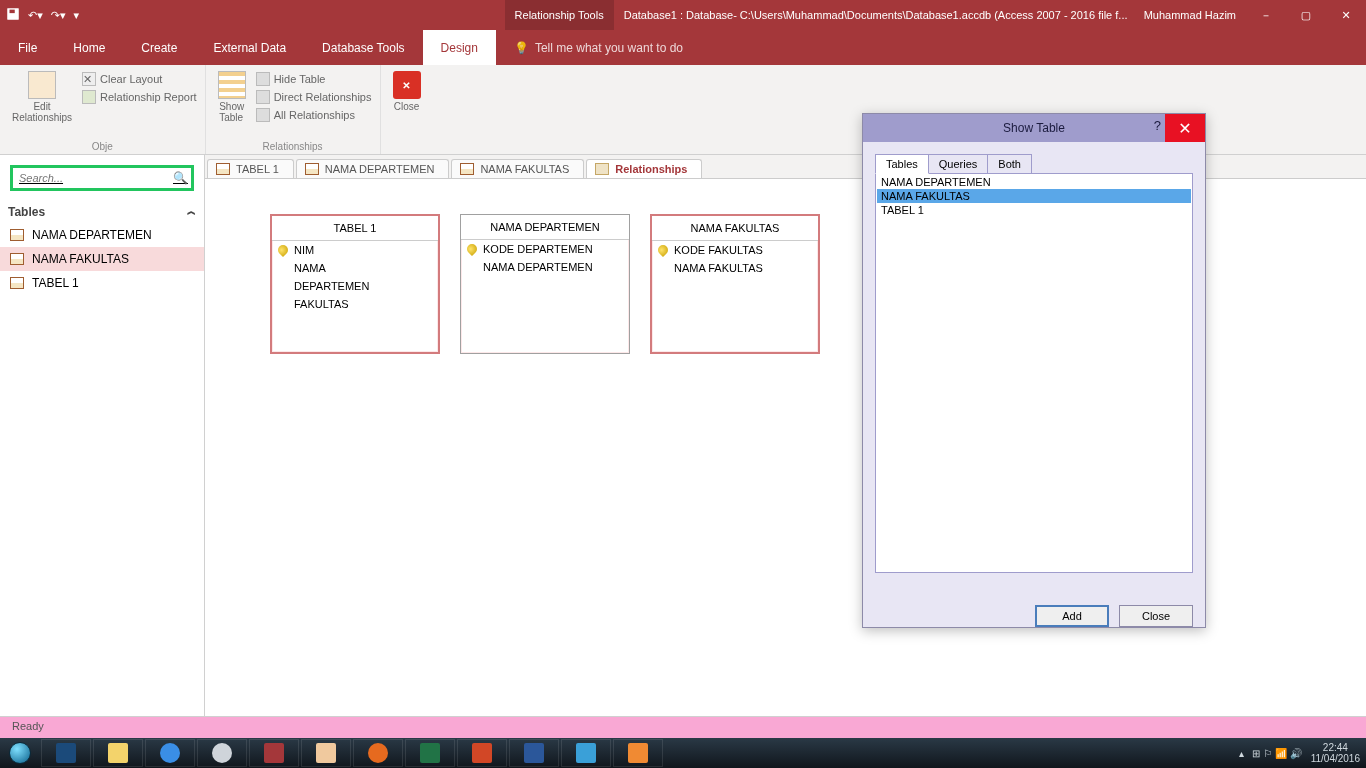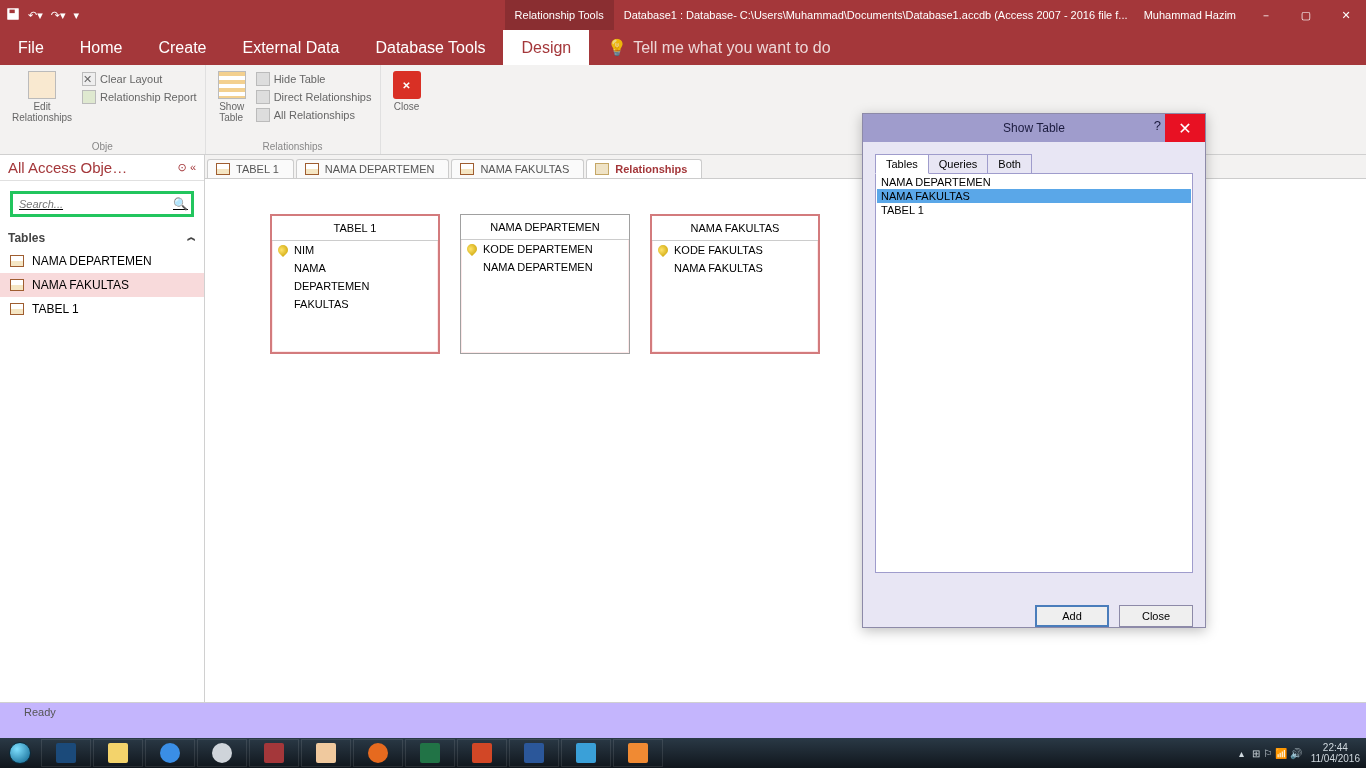--- a/index.html
+++ b/index.html
@@ -6,21 +6,21 @@
 body { width: 1366px; height: 768px; overflow: hidden; background: #fff; position: relative; }
 
 .titlebar { height: 30px; background: #a4373a; display:flex; align-items:center; color:#fff; font-size:11px; }
 .titlebar .qat { display:flex; align-items:center; gap:8px; padding-left:6px; }
 .titlebar .seg { padding:0 10px; height:100%; display:flex; align-items:center; white-space:nowrap; }
 .titlebar .tool { background:#8a2e31; }
 .titlebar .spacer { flex:1; }
 .titlebar .winctl { display:flex; }
 .titlebar .winctl div { width:40px; height:30px; display:flex; align-items:center; justify-content:center; }
 
-.menubar { height: 35px; background:#a4373a; display:flex; align-items:stretch; font-size:16px; }
+.menubar { height: 35px; background:#a4373a; display:flex; align-items:stretch; font-size:12px; }
 .menubar .tab { padding: 0 18px; display:flex; align-items:center; color:#fff; cursor:pointer; }
 .menubar .tab.active { background:#fff; color:#a4373a; }
 .menubar .tellme { color:#fff; opacity:.8; display:flex; align-items:center; gap:6px; padding-left:18px; }
 
 .ribbon { height: 90px; background:#f3f2f1; border-bottom:1px solid #d0d0d0; display:flex; font-size:10px; color:#555; }
 .ribbon .group { border-right:1px solid #e0e0e0; padding:4px 8px 2px; display:flex; flex-direction:column; justify-content:space-between; }
 .ribbon .group .ctls { display:flex; gap:6px; align-items:flex-start; }
 .ribbon .group .lbl { text-align:center; color:#888; font-size:10px; padding-top:2px; }
 .rb-btn { display:flex; flex-direction:column; align-items:center; gap:2px; padding:2px 4px; color:#666; }
 .rb-btn.small { flex-direction:row; gap:4px; align-items:center; font-size:11px; padding:1px 0; }
@@ -64,21 +64,21 @@
 .dialog .titlebar2 .x { position:absolute; right:0; top:0; width:40px; height:28px; background:#e81123; color:#fff; display:flex; align-items:center; justify-content:center; }
 .dialog .body { position:absolute; top:28px; left:0; right:0; bottom:0; background:#e8e6f4; padding:12px; }
 .dialog .tabs { display:flex; font-size:11px; }
 .dialog .tabs div { border:1px solid #9f9ccc; background:#e8e6f4; padding:3px 10px; margin-right:-1px; }
 .dialog .tabs div.active { background:#fff; border-bottom:1px solid #fff; position:relative; z-index:2; }
 .dialog .list { background:#fff; border:1px solid #9f9ccc; height:400px; margin-top:-1px; font-size:11px; padding:1px; }
 .dialog .list div { padding:1px 4px; }
 .dialog .btns { position:absolute; right:12px; bottom:0; display:flex; gap:10px; }
 .dialog .btns button { width:74px; height:22px; font-size:11px; background:#efefef; border:1px solid #8d8aa8; }
 .dialog .btns button.hl { border:2px solid #4a7dbb; }
-.status { position:absolute; left:0; right:0; bottom:30px; height:36px; background:#c4b5fd; border-top:1px solid #d0d0d0; font-size:11px; color:#555; padding:3px 24px; }
+.status { position:absolute; left:0; right:0; bottom:30px; height:22px; background:#f9a8d4; border-top:1px solid #d0d0d0; font-size:11px; color:#555; padding:3px 12px; }
 
 .taskbar { position:absolute; left:0; right:0; bottom:0; height:30px; background:linear-gradient(#2a3946,#10161c); display:flex; align-items:center; }
 .taskbar .start { width:40px; height:30px; display:flex; align-items:center; justify-content:center; }
 .taskbar .start .orb { width:22px; height:22px; border-radius:50%; background:radial-gradient(circle at 35% 30%, #7fe0ff, #0a5f8a); border:1px solid #0a2a3a; }
 .taskbar .app { width:50px; height:28px; margin:1px; border:1px solid rgba(255,255,255,.1); display:flex; align-items:center; justify-content:center; }
 .taskbar .app .ic { width:20px; height:20px; background:#fff; border-radius:2px; }
 .taskbar .tray { margin-left:auto; color:#cfd8de; font-size:10px; display:flex; align-items:center; gap:8px; padding-right:6px; }
 .taskbar .clock { text-align:center; line-height:1.1; }
 
 svg.ico { width:14px; height:14px; }
@@ -172,24 +172,20 @@
         <div>Close</div>
       </div>
     </div>
     <div class="lbl">&nbsp;</div>
   </div>
 </div>
 
 <div class="workspace">
 
   <div class="navpane">
-    <div class="nav-hdr">
-      <span>All Access Obje…</span>
-      <span style="font-size:11px;">⊙ «</span>
-    </div>
     <div class="nav-search">
       <input placeholder="Search..." style="">
       <span style="padding:3px 5px; color:#888;">🔍</span>
     </div>
     <div class="nav-section">
       <span>Tables</span>
       <span style="font-size:9px;">︽</span>
     </div>
     <div id="nav-items">
         <div class="nav-item">

